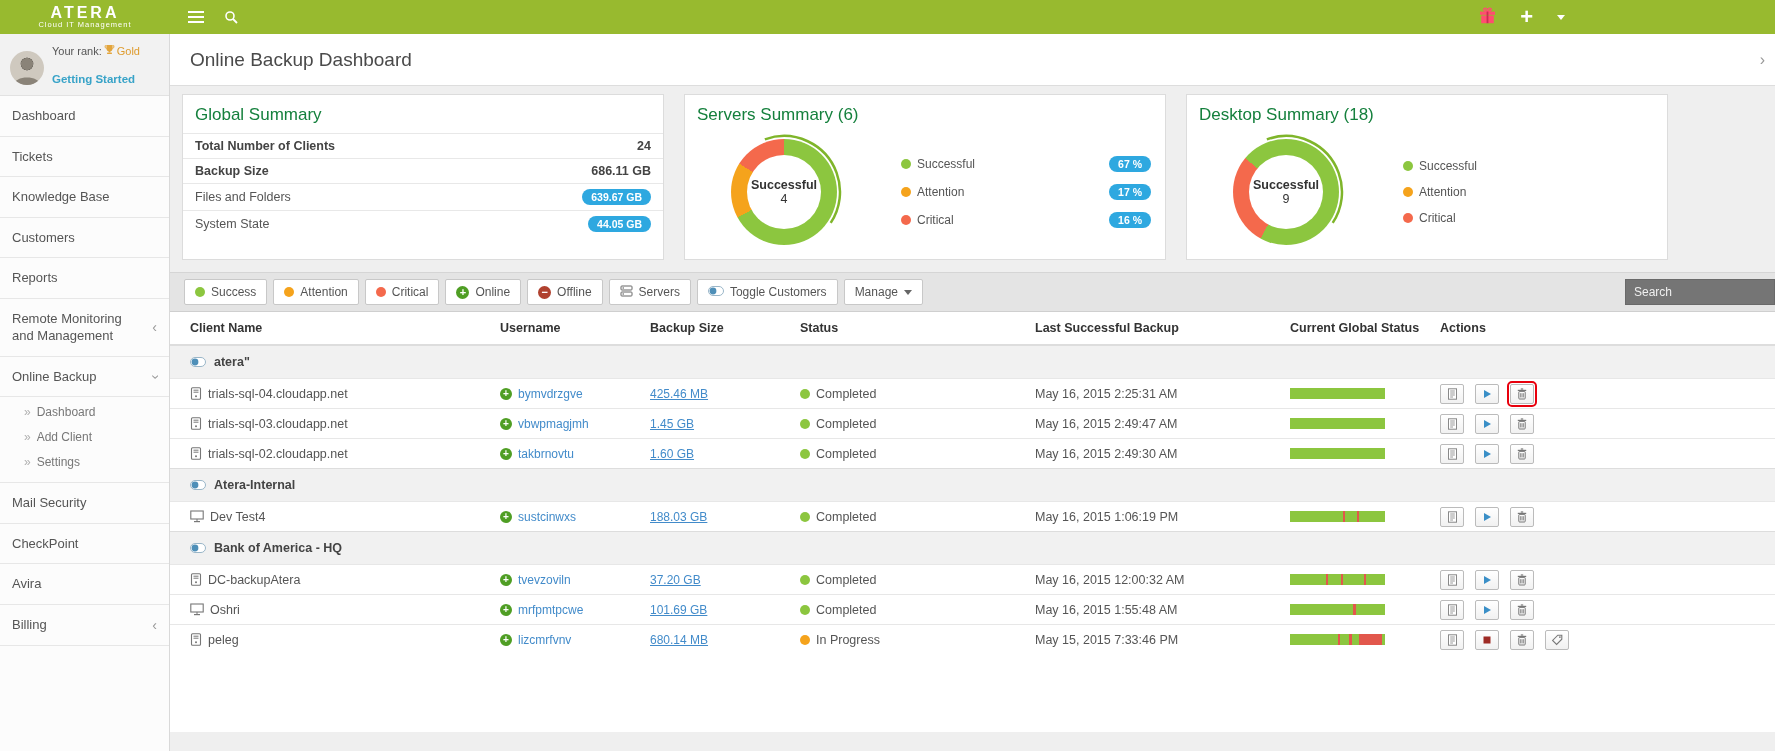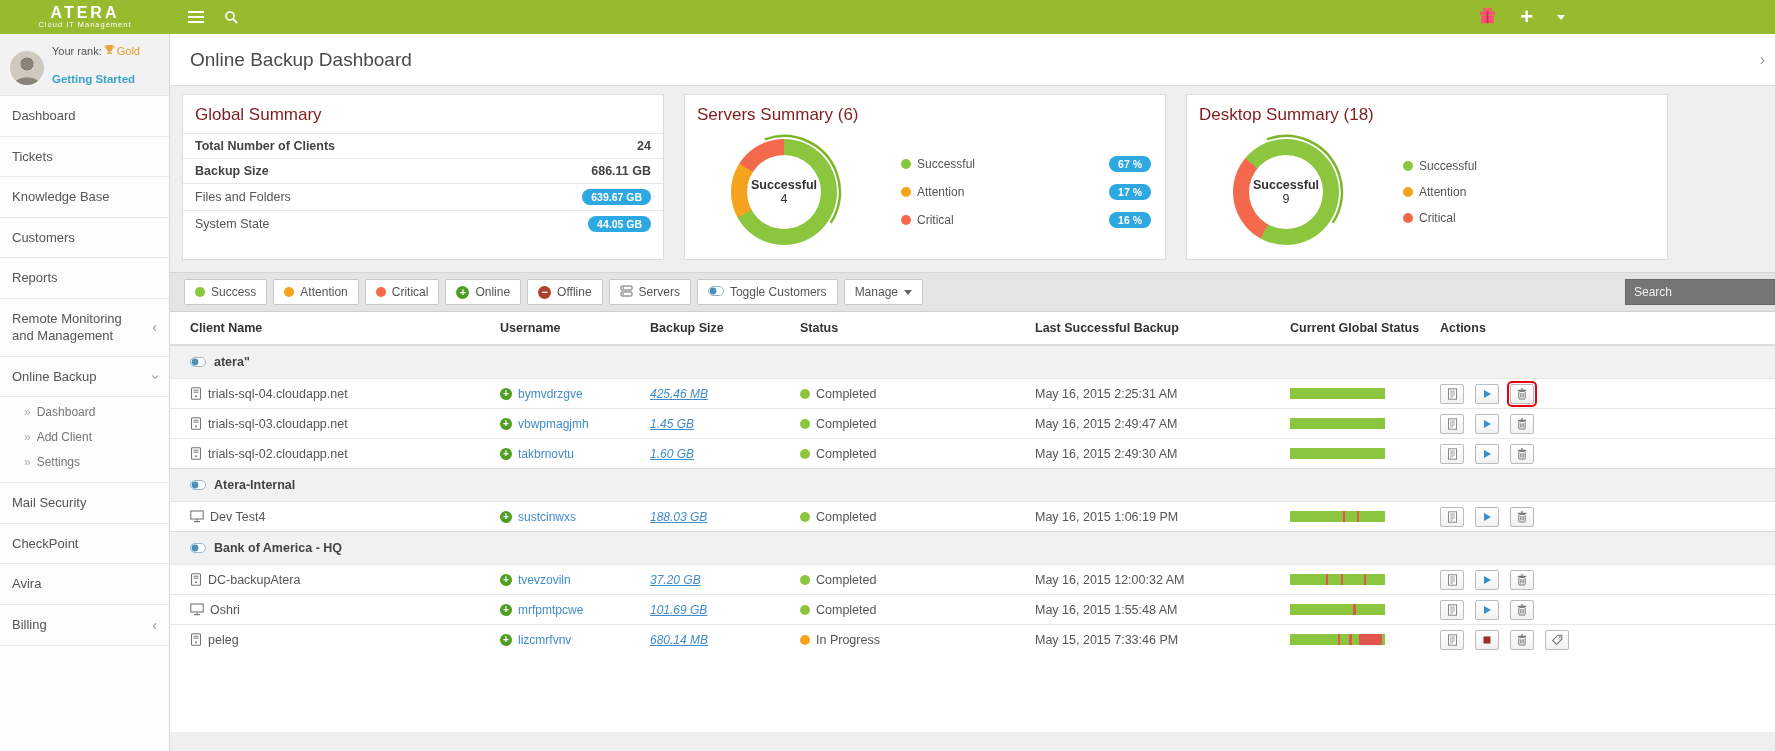--- a/index.html
+++ b/index.html
@@ -43,21 +43,21 @@
   
   .main { position:absolute; top:34px; left:170px; right:0; bottom:0; background:#efefef; overflow:hidden; }
   .page-header { background:#fff; height:52px; border-bottom:1px solid #ddd; display:flex;
     align-items:center; padding:0 10px 0 20px; }
   .page-header h1 { font-size:19px; font-weight:normal; color:#4a4a4a; }
   .ph-chev { margin-left:auto; color:#999; font-size:16px; cursor:pointer; }
 
   
   .cards { display:flex; gap:20px; padding:8px 12px 0 12px; align-items:stretch; }
   .card { background:#fff; border:1px solid #dcdcdc; flex:0 0 482px; width:482px; }
-  .card-title { padding:10px 12px 8px; font-size:17px; color:#7f1d1d; font-weight:normal; }
+  .card-title { padding:10px 12px 8px; font-size:17px; color:#15803d; font-weight:normal; }
   .gs-row { display:flex; justify-content:space-between; align-items:center; padding:5px 12px;
     border-top:1px solid #e8e8e8; font-size:12.5px; min-height:24px; }
   .gs-row.bold .gs-label, .gs-row.bold .gs-val { font-weight:bold; color:#444; }
   .badge { background:var(--badge-blue,#2EA8E0); color:#fff; font-size:10.5px; font-weight:bold;
     padding:2px 9px; border-radius:9px; white-space:nowrap; }
 
   .chart-body { display:flex; align-items:center; padding:0 14px 8px 40px; }
   .donut-wrap { position:relative; width:118px; height:118px; flex:0 0 118px; }
   .arc { position:absolute; left:0; top:0; }
   .donut { position:absolute; left:6px; top:6px; width:106px; height:106px; border-radius:50%; }
@@ -90,21 +90,21 @@
   .thead { padding:9px 0; font-weight:bold; font-size:12.5px; color:#333; border-bottom:1px solid #ddd; }
   .cell { padding-right:10px; display:flex; align-items:center; gap:6px; }
   .c0 { width:330px; padding-left:20px; }
   .c1 { width:150px; } .c2 { width:150px; } .c3 { width:235px; } .c4 { width:255px; } .c5 { width:150px; }
   .c6 { flex:1; }
   .group-row { background:#f1f1f1; border-top:1px solid #ddd; padding:7px 0 7px 20px; display:flex;
     gap:8px; align-items:center; cursor:pointer; }
   .gname { font-weight:bold; font-size:12.5px; color:#444; }
   .drow { border-top:1px solid #e7e7e7; height:30px; font-size:12.5px; color:#555; }
   .link { color:var(--link-blue,#428bca); font-size:12px; }
-  .link.u { text-decoration:underline;font-style:italic; }
+  .link.u { text-decoration:underline; }
   .cicon { display:inline-flex; }
   .bar { width:95px; height:11px; display:flex; overflow:hidden; }
   .bar div { height:100%; }
   .abtn { width:24px; height:20px; border:1px solid #bbb; border-radius:2px;
     background:linear-gradient(#ffffff,#f1f1f1); display:inline-flex; align-items:center;
     justify-content:center; margin-right:5px; cursor:pointer; padding:0; }
   .abtn.hl { outline:2px solid #e8000d; outline-offset:1px; }
 </style>
 </head>
 <body>

